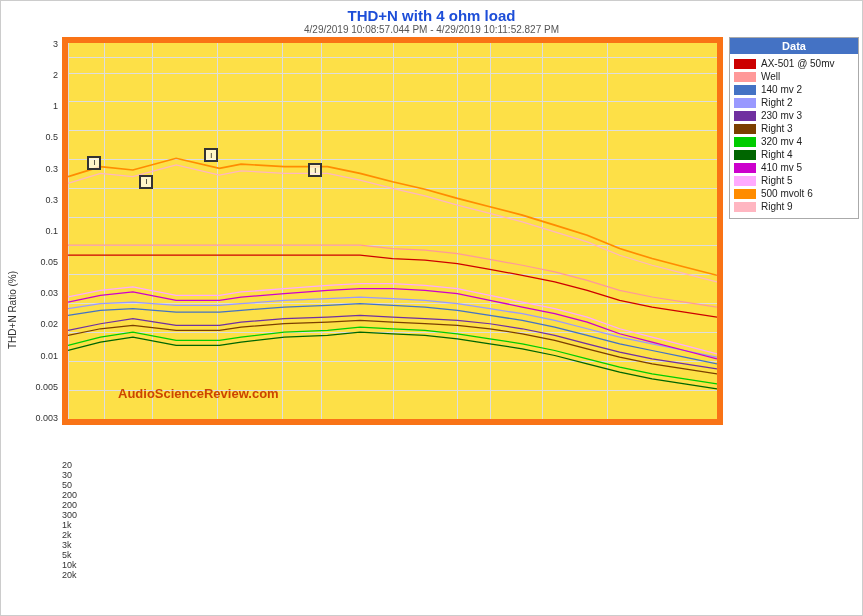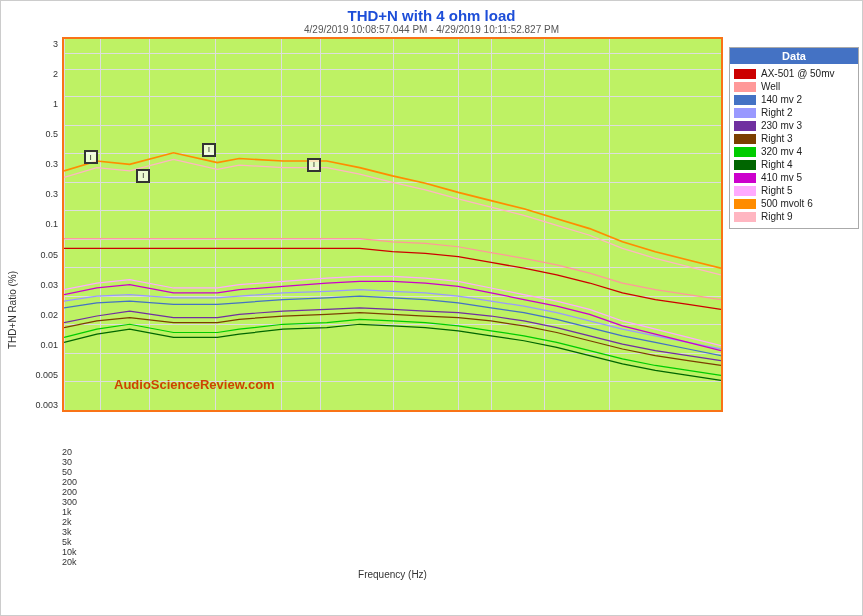--- a/index.html
+++ b/index.html
@@ -107,22 +107,22 @@
       align-items: flex-end;
       padding-right: 4px;
       font-size: 9px;
       color: #333;
       padding-top: 2px;
       padding-bottom: 2px;
     }
     .plot-box {
       flex: 1;
       position: relative;
-      background: #bef264;
-      border: 2px solid #f97316;
+      background: #fde047;
+      border: 6px solid #f97316;
       overflow: hidden;
       padding-left: 16px;
     }
     .grid-h {
       position: absolute;
       left: 0; right: 0;
       height: 1px;
       background: #ddd;
     }
     .grid-v {
@@ -156,21 +156,21 @@
       font-weight: bold;
       color: #cc4400;
     }
     .legend-box {
       width: 130px;
       border: 1px solid #aaa;
       margin-left: 6px;
       font-size: 10px;
       padding: 4px;
       align-self: flex-start;
-      margin-top: 10px;
+      margin-top: 0;
     }
     .legend-title {
       text-align: center;
       font-weight: bold;
       font-size: 11px;
       background: #4472c4;
       color: #fff;
       margin: -4px -4px 4px -4px;
       padding: 2px;
     }
@@ -344,21 +344,20 @@
         <span>200</span>
         <span>200</span>
         <span>300</span>
         <span>1k</span>
         <span>2k</span>
         <span>3k</span>
         <span>5k</span>
         <span>10k</span>
         <span>20k</span>
       </div>
-      <div class="x-label">Frequency (Hz)</div>
     </div>
 
     <div class="legend-box">
       <div class="legend-title">Data</div>
       <div id="legend-items-container">
           <div class="legend-item">
             <div class="legend-color" style="background: rgb(204, 0, 0);"></div>
             <span class="legend-text">AX-501 @ 50mv</span>
           </div>
           <div class="legend-item">

